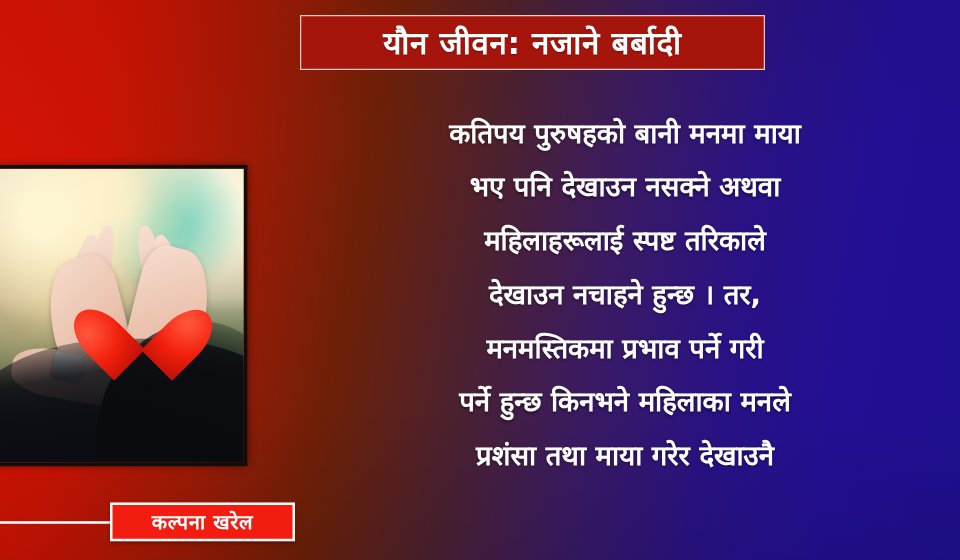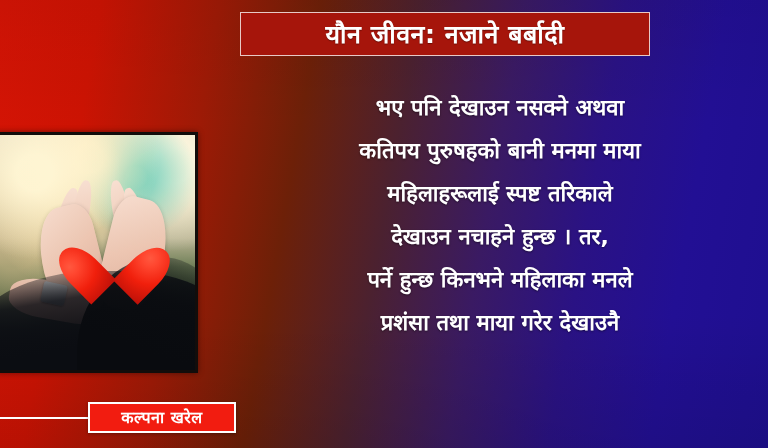--- a/index.html
+++ b/index.html
@@ -36,21 +36,21 @@
         rgba(0,0,0,0.00) 28%,
         rgba(0,0,0,0.00) 70%,
         rgba(0,0,0,0.10) 100%);
   }
 
   
   .title-banner {
     position: absolute;
     left: 240px;
     top: 12px;
-    width: 410px;
+    width: 372px;
     height: 44px;
     background: #a6150b;
     border: 1px solid #e8c9c6;
     box-sizing: border-box;
     display: flex;
     align-items: center;
     justify-content: center;
     z-index: 4;
   }
   .title-text {
@@ -259,24 +259,25 @@
       <div class="hand hand-right"></div>
       <div class="heart"></div>
       <div class="wrist"></div>
       <div class="watch"></div>
       <div class="photo-coat"></div>
       <div class="photo-coat2"></div>
     </div>
   </div>
 
   <div class="body-text">
+    <span class="line">कतिपय पुरुषहको बानी मनमा माया</span>
     <span class="line">भए पनि देखाउन नसक्ने अथवा</span>
-    <span class="line">कतिपय पुरुषहको बानी मनमा माया</span>
     <span class="line">महिलाहरूलाई स्पष्ट तरिकाले</span>
     <span class="line">देखाउन नचाहने हुन्छ । तर,</span>
+    <span class="line">मनमस्तिकमा प्रभाव पर्ने गरी</span>
     <span class="line">पर्ने हुन्छ किनभने महिलाका मनले</span>
     <span class="line">प्रशंसा तथा माया गरेर देखाउनै</span>
   </div>
 
   <div class="author-rule"></div>
   <div class="author-badge">
     <span class="author-name">कल्पना खरेल</span>
   </div>
 
 </div>

